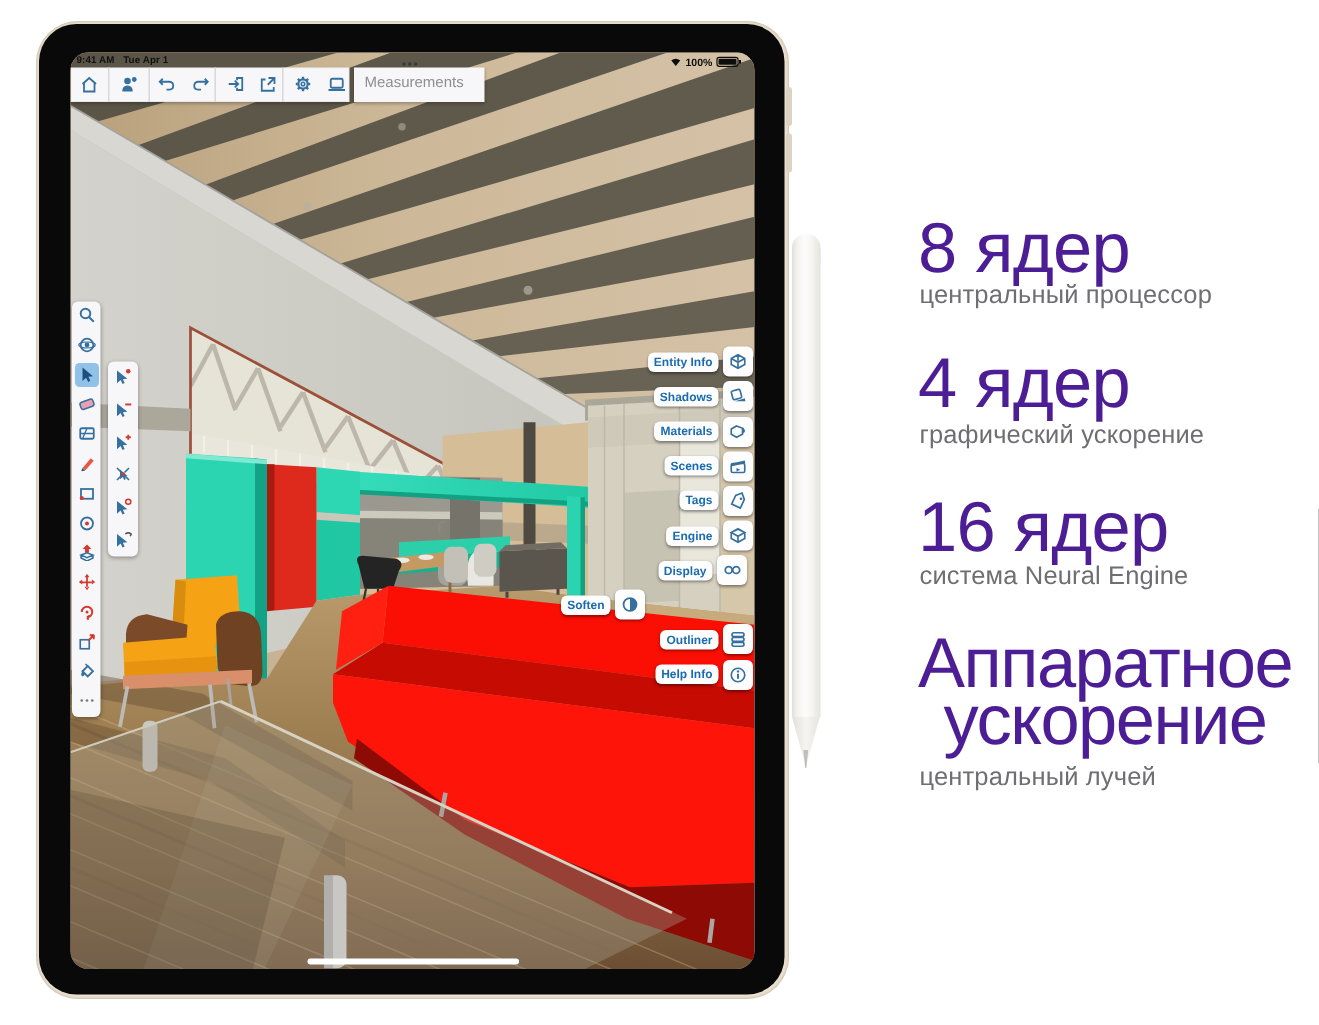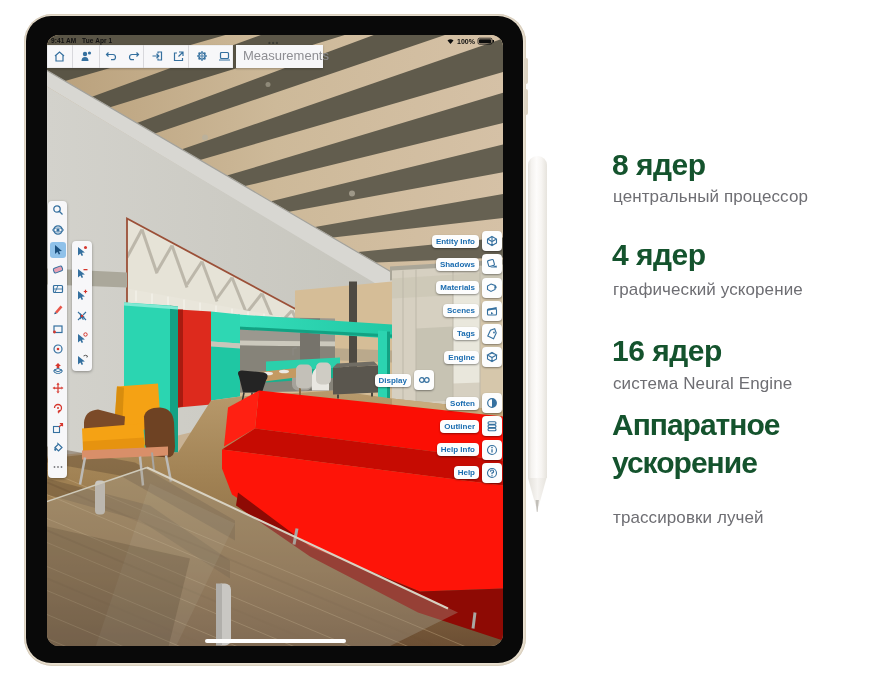--- a/index.html
+++ b/index.html
@@ -16,40 +16,40 @@
 
 #status { position:absolute; left:0; top:0px; width:456px; height:11px; font-size:6.5px; color:#111; font-weight:bold; }
 #status .left { position:absolute; left:4px; top:2.5px; letter-spacing:0.1px;}
 #status .dots { position:absolute; left:221px; top:3px; color:#3a3a33; font-size:8px; letter-spacing:1px; font-weight:bold;}
 #status .right { position:absolute; right:5px; top:2.5px; }
 
 #toolbar { position:absolute; left:0; top:10.5px; width:186px; height:22.5px; background:#f7f7f9; box-shadow:0 1px 2px rgba(0,0,0,.25), inset 0 0 0 0.5px rgba(0,0,0,.08); display:flex; align-items:center; }
 #toolbar svg { display:block; }
 .tsep { width:1px; height:22.5px; background:#d8d8dc; }
 .ticon { flex:0 0 auto; display:flex; align-items:center; justify-content:center; }
-#measure { position:absolute; left:189px; top:10.5px; width:86.5px; height:22.5px; background:#f7f7f9; box-shadow:0 1px 2px rgba(0,0,0,.25); font-size:13px; color:#8e8e93; line-height:22.5px; padding-left:7px; }
+#measure { position:absolute; left:189px; top:10.5px; width:86.5px; height:22.5px; background:#f7f7f9; box-shadow:0 1px 2px rgba(0,0,0,.25); font-size:10px; color:#8e8e93; line-height:22.5px; padding-left:7px; }
 
 #ltool { position:absolute; left:1px; top:166.5px; width:19px; height:277px; background:#f7f7f9; border-radius:4px; box-shadow:0 1px 3px rgba(0,0,0,.35); }
 #lfly { position:absolute; left:24.5px; top:206px; width:20px; height:130px; background:#f7f7f9; border-radius:4px; box-shadow:0 1px 3px rgba(0,0,0,.35); }
 .lt { position:absolute; left:0; width:19px; height:14px; display:flex; align-items:center; justify-content:center; }
 .sel { position:absolute; left:1.5px; width:16px; height:16px; background:#8fc1e9; border-radius:3px; }
 
 .rrow { position:absolute; height:20px; }
 .pill { position:absolute; right:24px; background:#fdfdfd; border-radius:4px; color:#1a6cb0; font-size:8px; font-weight:bold; line-height:13px; padding:0 4px; box-shadow:0 1px 2px rgba(0,0,0,.4); white-space:nowrap; }
 .tile { position:absolute; right:1px; width:20px; height:20px; background:#fdfdfd; border-radius:4px; box-shadow:0 1px 2px rgba(0,0,0,.4); display:flex; align-items:center; justify-content:center; }
 
 #homebar { position:absolute; left:157.5px; top:604px; width:141px; height:4px; background:#ffffff; border-radius:2px; }
 
 #pencil { position:absolute; left:528px; top:156px; width:18.5px; height:356px; }
 #pbody { position:absolute; left:0; top:10px; width:18.5px; height:312px; background:linear-gradient(90deg,#e2dfda 0%, #f4f2ef 18%, #fdfcfb 45%, #f7f5f2 70%, #e6e3dd 100%); }
 #pcap { position:absolute; left:0; top:0; width:18.5px; height:20px; background:linear-gradient(90deg,#e2dfda 0%, #f4f2ef 18%, #fdfcfb 45%, #f7f5f2 70%, #e6e3dd 100%); border-radius:9px 9px 0 0; }
 #pcone { position:absolute; left:0; top:322px; width:18.5px; height:28px; background:linear-gradient(90deg,#e3e0da, #f6f4f1 50%, #e6e3dd); clip-path:polygon(0 0, 100% 0, 58% 100%, 42% 100%); }
 #ptip { position:absolute; left:7.2px; top:344px; width:4px; height:12px; background:#c2bfb9; border-radius:0 0 2px 2px; clip-path:polygon(8% 0,92% 0,60% 100%,40% 100%); }
 
-.hl { position:absolute; left:612px; color:#14532d; font-weight:bold; font-size:30px; letter-spacing:-0.5px; line-height:38px; }
+.hl { position:absolute; left:612px; color:#4c1d95; font-weight:normal; font-size:47px; letter-spacing:-0.5px; line-height:38px; }
 .sub { position:absolute; left:613px; color:#6e6e73; font-size:17px; font-weight:normal; letter-spacing:0.1px; line-height:20px; }
 </style>
 </head>
 <body>
 <div id="stage">
 
   <div id="ipad">
 
     <div class="btn1"></div>
       <div class="btn2"></div>
@@ -559,32 +559,32 @@
         <div class="rrow" style="top:312.5px; left:0; width:456px;">
           <div class="pill" style="top:3.5px;">Engine</div>
           <div class="tile" style="top:0px;">
               <svg width="12" height="12" viewBox="0 0 12 12">
                 <path d="M6 1.5 L10.5 4 L6 6.5 L1.5 4 Z M1.5 4 V8 L6 10.5 L10.5 8 V4 M6 6.5 V10.5" fill="none" stroke="#35709f" stroke-width="1.1"></path>
                 <path d="M4 3 Q6 1 8 3" fill="none" stroke="#35709f" stroke-width="1"></path>
               </svg>
             </div>
         </div>
 
-        <div class="rrow" style="top:335.6px; left:0; width:388px;">
+        <div class="rrow" style="top:335.6px; left:0; width:452px;">
           <div class="pill" style="top:3.5px;">Display</div>
           <div class="tile" style="top:0px;">
               <svg width="12" height="12" viewBox="0 0 12 12">
                 <circle cx="3.8" cy="6" r="2.3" fill="none" stroke="#35709f" stroke-width="1.2"></circle>
                 <circle cx="8.8" cy="6" r="2.3" fill="none" stroke="#35709f" stroke-width="1.2"></circle>
                 <path d="M6.1 6 H6.5" stroke="#35709f" stroke-width="1.2"></path>
               </svg>
             </div>
         </div>
 
-        <div class="rrow" style="top:358.8px; left:0; width:456px;">
+        <div class="rrow" style="top:358.8px; left:0; width:384px;">
           <div class="pill" style="top:3.5px;">Soften</div>
           <div class="tile" style="top:0px;">
               <svg width="12" height="12" viewBox="0 0 12 12">
                 <circle cx="6" cy="6" r="4.3" fill="none" stroke="#35709f" stroke-width="1.2"></circle>
                 <path d="M6 1.7 A4.3 4.3 0 0 1 6 10.3 Z" fill="#35709f"></path>
               </svg>
             </div>
         </div>
 
         <div class="rrow" style="top:381.9px; left:0; width:456px;">
@@ -602,30 +602,20 @@
           <div class="pill" style="top:3.5px;">Help Info</div>
           <div class="tile" style="top:0px;">
               <svg width="12" height="12" viewBox="0 0 12 12">
                 <circle cx="6" cy="6" r="4.5" fill="none" stroke="#35709f" stroke-width="1.1"></circle>
                 <path d="M6 5.2 V8.5" stroke="#35709f" stroke-width="1.3"></path>
                 <circle cx="6" cy="3.6" r="0.8" fill="#35709f"></circle>
               </svg>
             </div>
         </div>
 
-        <div class="rrow" style="top:428.2px; left:0; width:456px;">
-          <div class="pill" style="top:3.5px;">Help</div>
-          <div class="tile" style="top:0px;">
-              <svg width="12" height="12" viewBox="0 0 12 12">
-                <circle cx="6" cy="6" r="4.5" fill="none" stroke="#35709f" stroke-width="1.1"></circle>
-                <path d="M4.5 4.8 Q4.5 3 6 3 Q7.6 3 7.6 4.4 Q7.6 5.6 6 6 V7.2" fill="none" stroke="#35709f" stroke-width="1.2"></path>
-                <circle cx="6" cy="8.8" r="0.7" fill="#35709f"></circle>
-              </svg>
-            </div>
-        </div>
 
         <div id="homebar"></div>
       </div>
     </div>
   </div>
 
   <div id="pencil">
       <div id="pcap"></div>
       <div id="pbody"></div>
       <div id="pcone"></div>
@@ -637,16 +627,16 @@
   <div class="sub" style="top:186.6px;">центральный процессор</div>
 
   <div class="hl" style="top:236.3px;">4 ядер</div>
 
   <div class="sub" style="top:280.1px;">графический ускорение</div>
 
   <div class="hl" style="top:331.5px;">16 ядер</div>
 
   <div class="sub" style="top:373.5px;">система Neural Engine</div>
 
-  <div class="hl" style="top:406px; letter-spacing:-1px;">Аппаратное<br>ускорение</div>
-
-  <div class="sub" style="top:508.4px;">трассировки лучей</div>
+  <div class="hl" style="top:423px; letter-spacing:-1px;text-align:center;">Аппаратное<br>ускорение</div>
+
+  <div class="sub" style="top:508.4px;">центральный лучей</div>
 </div>
 
 </body></html>

